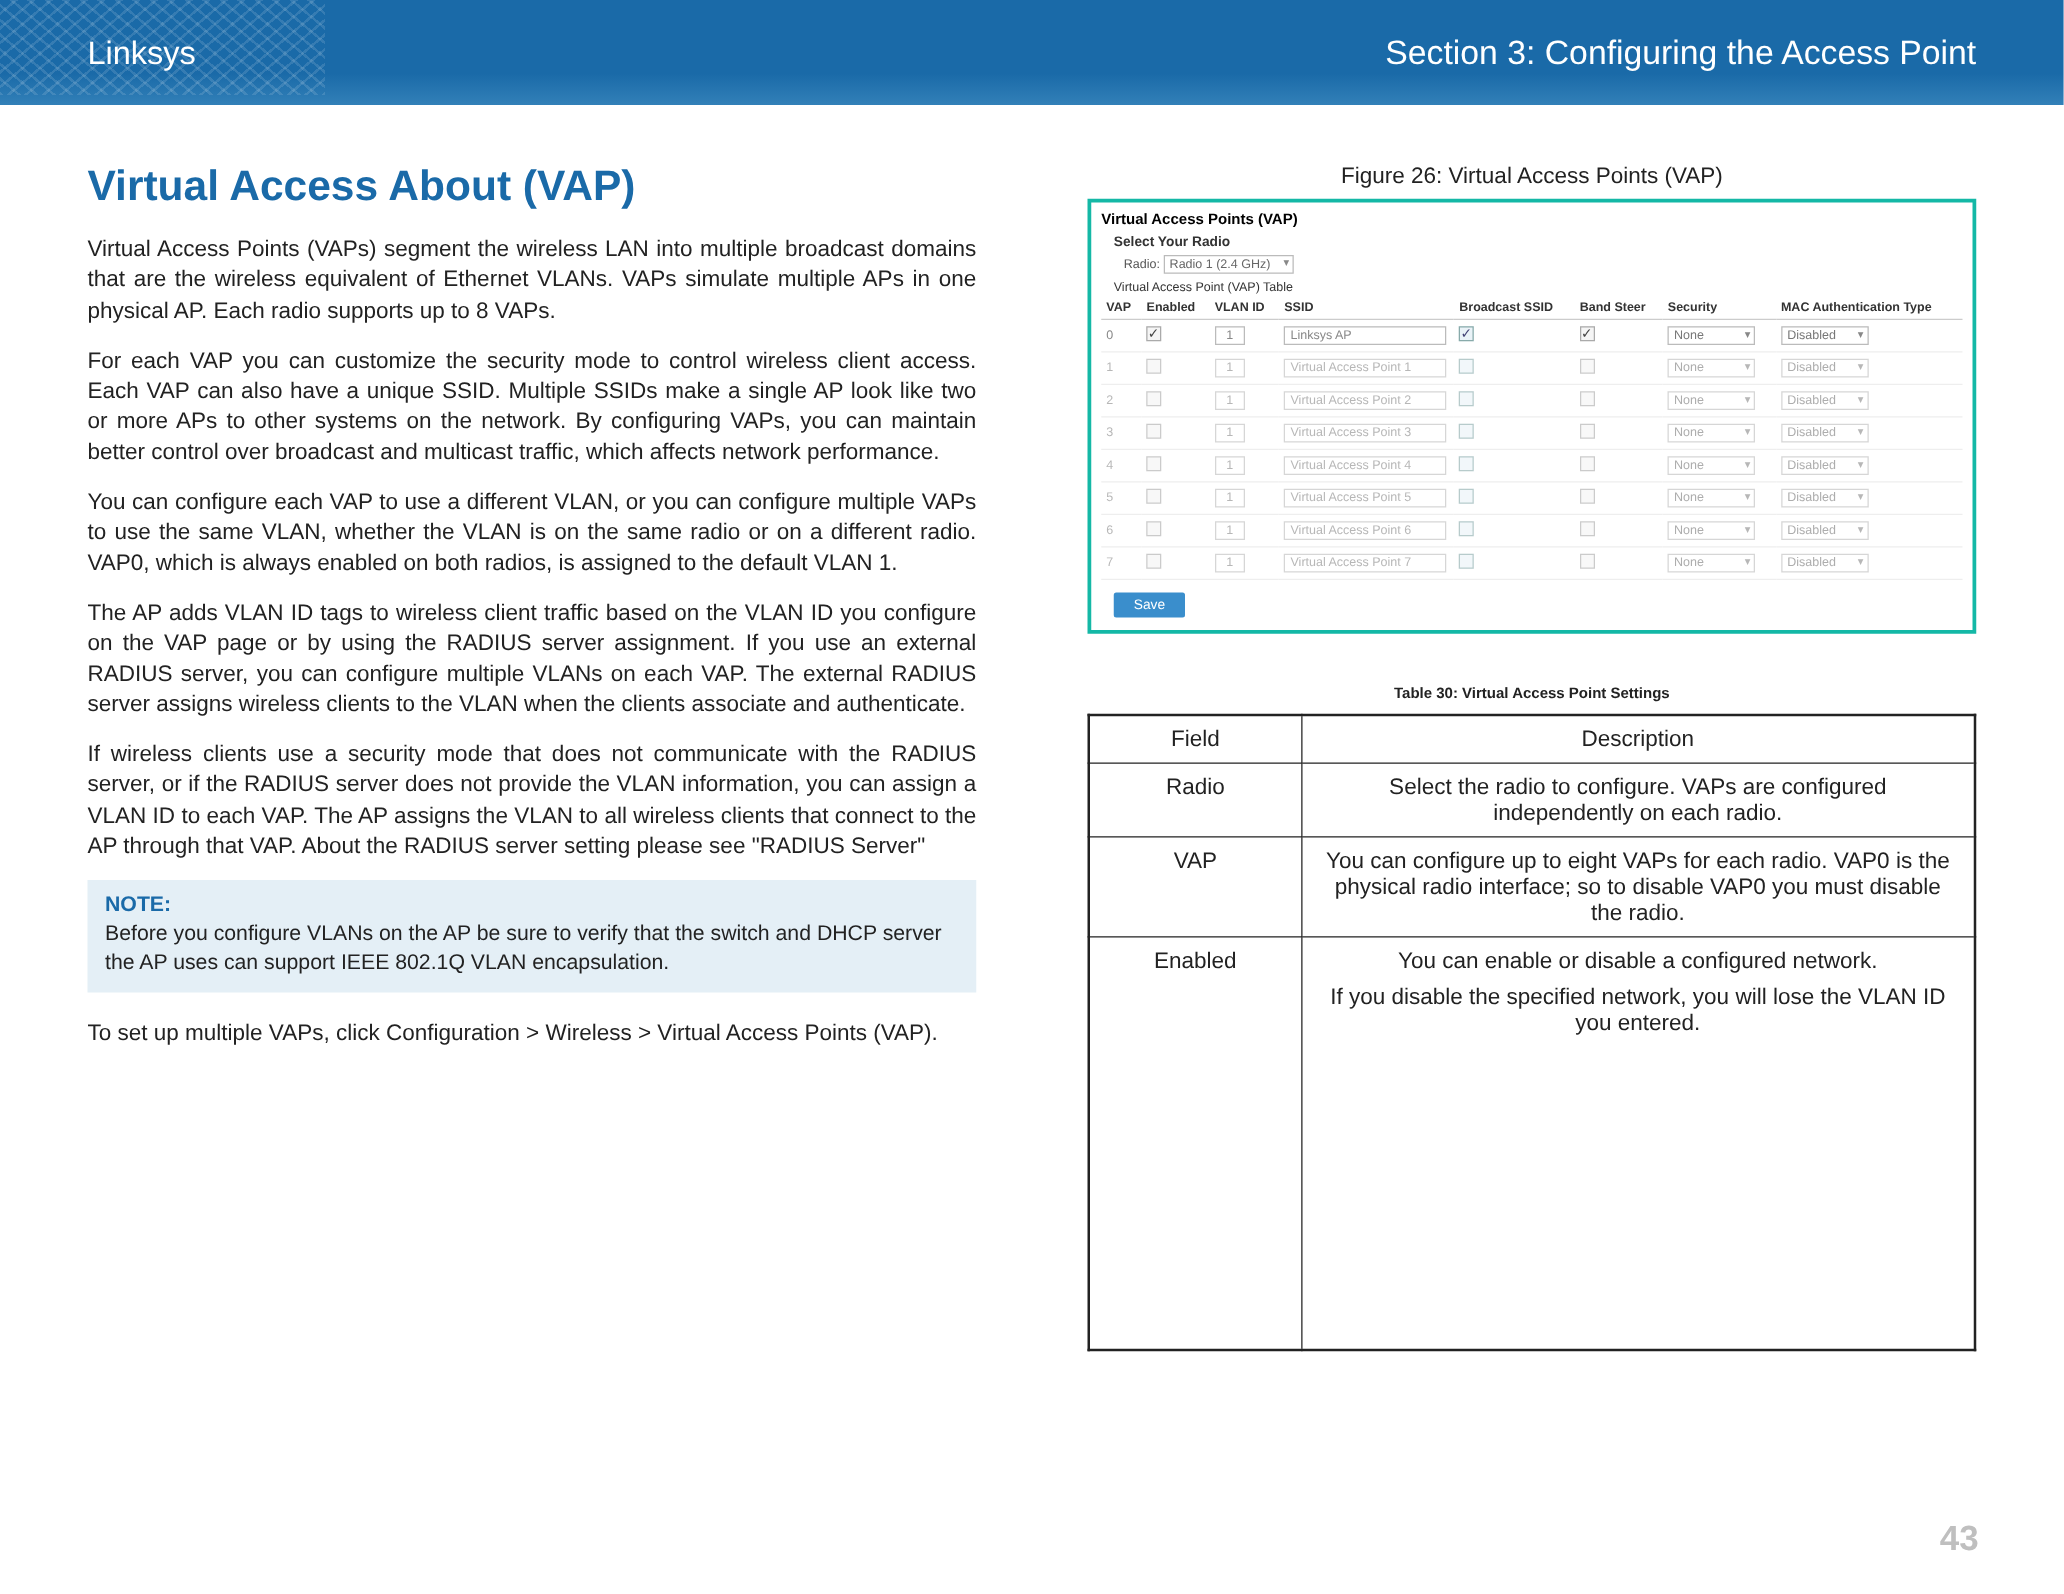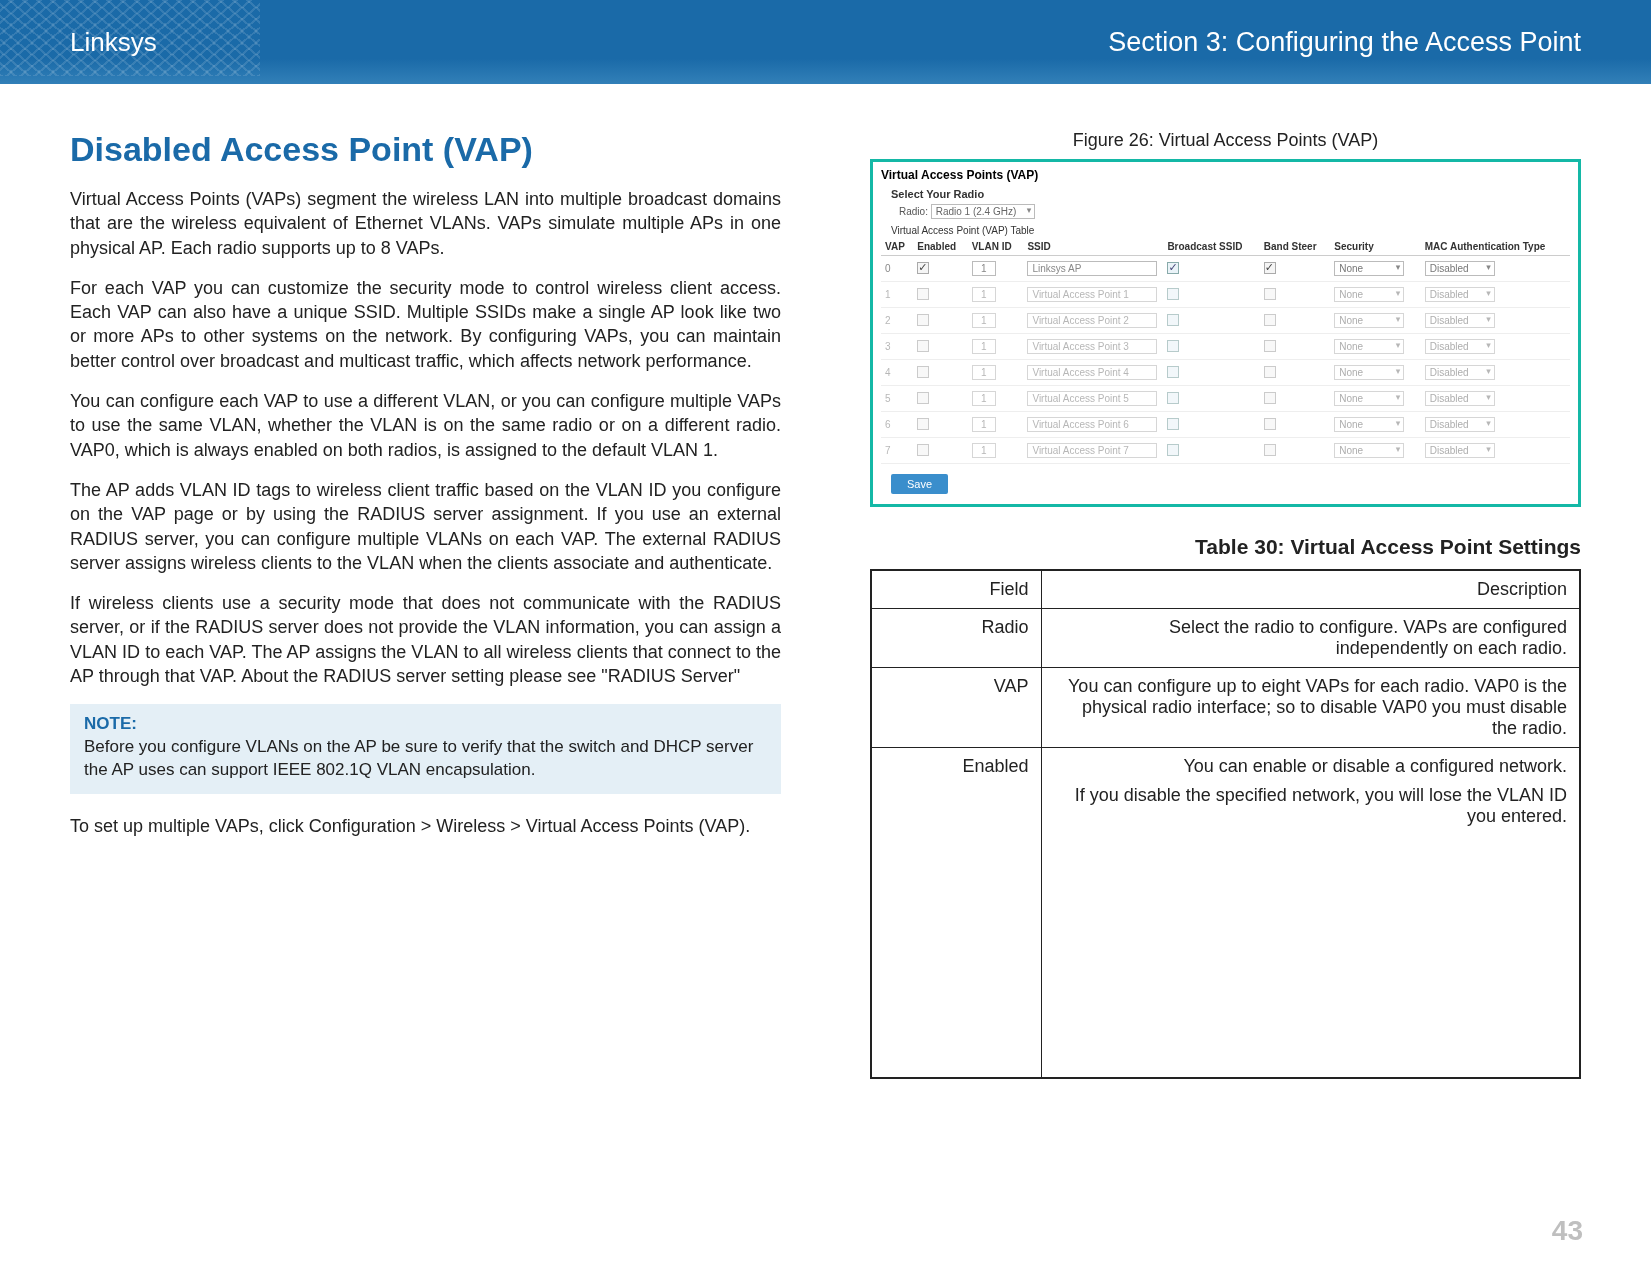--- a/index.html
+++ b/index.html
@@ -126,38 +126,38 @@
     color: #777; background: #fff; font-size: 10px; position: relative; min-width: 70px;
   }
   .ss-sel::after { content: "▾"; position: absolute; right: 3px; top: 0; font-size: 9px; color: #888; }
   .vap-table tr.faded td { opacity: 0.6; }
   .ss-save {
     display: inline-block; background: #3a8ecc; color: #fff; font-size: 11px;
     padding: 4px 16px; margin: 10px 0 0 10px; border-radius: 2px;
   }
 
   .tbl-caption {
-    text-align: right;
-    font-size: 21px;
+    text-align: center;
+    font-size: 12px;
     font-weight: 700;
     color: #222;
-    margin: 28px 0 10px 0;
+    margin: 40px 0 10px 0;
   }
   table.settings {
     width: 100%;
     border-collapse: collapse;
     border: 2px solid #222;
   }
   table.settings th, table.settings td {
     border: 1px solid #222;
     padding: 8px 12px;
     font-size: 18px;
     color: #222;
     vertical-align: top;
-    text-align: right;
+    text-align: center;
     font-weight: 400;
   }
   table.settings td.desc p { margin-bottom: 8px; }
   table.settings tr.tall td { height: 330px; }
 
   .page-num {
     position: absolute;
     right: 68px;
     bottom: 28px;
     font-size: 28px;
@@ -170,21 +170,21 @@
 
 <div class="header">
   <div class="header-decor"></div>
   <div class="brand">Linksys</div>
   <div class="section-title">Section 3:  Configuring the Access Point</div>
 </div>
 
 <div class="page">
 
   <div class="col col-left">
-    <h1 class="main">Disabled Access Point (VAP)</h1>
+    <h1 class="main">Virtual Access About (VAP)</h1>
     <div class="body-text">
       <p>Virtual Access Points (VAPs) segment the wireless LAN into multiple broadcast domains that are the wireless equivalent of Ethernet VLANs. VAPs simulate multiple APs in one physical AP. Each radio supports up to 8 VAPs.</p>
       <p>For each VAP you can customize the security mode to control wireless client access. Each VAP can also have a unique SSID. Multiple SSIDs make a single AP look like two or more APs to other systems on the network. By configuring VAPs, you can maintain better control over broadcast and multicast traffic, which affects network performance.</p>
       <p>You can configure each VAP to use a different VLAN, or you can configure multiple VAPs to use the same VLAN, whether the VLAN is on the same radio or on a different radio. VAP0, which is always enabled on both radios, is assigned to the default VLAN 1.</p>
       <p>The AP adds VLAN ID tags to wireless client traffic based on the VLAN ID you configure on the VAP page or by using the RADIUS server assignment. If you use an external RADIUS server, you can configure multiple VLANs on each VAP. The external RADIUS server assigns wireless clients to the VLAN when the clients associate and authenticate.</p>
       <p>If wireless clients use a security mode that does not communicate with the RADIUS server, or if the RADIUS server does not provide the VLAN information, you can assign a VLAN ID to each VAP. The AP assigns the VLAN to all wireless clients that connect to the AP through that VAP. About the RADIUS server setting please see "RADIUS Server"</p>
       <div class="note-box">
         <div class="note-title">NOTE:</div>
         <div class="note-body">Before you configure VLANs on the AP be sure to verify that the switch and DHCP server the AP uses can support IEEE 802.1Q VLAN encapsulation.</div>
       </div>

